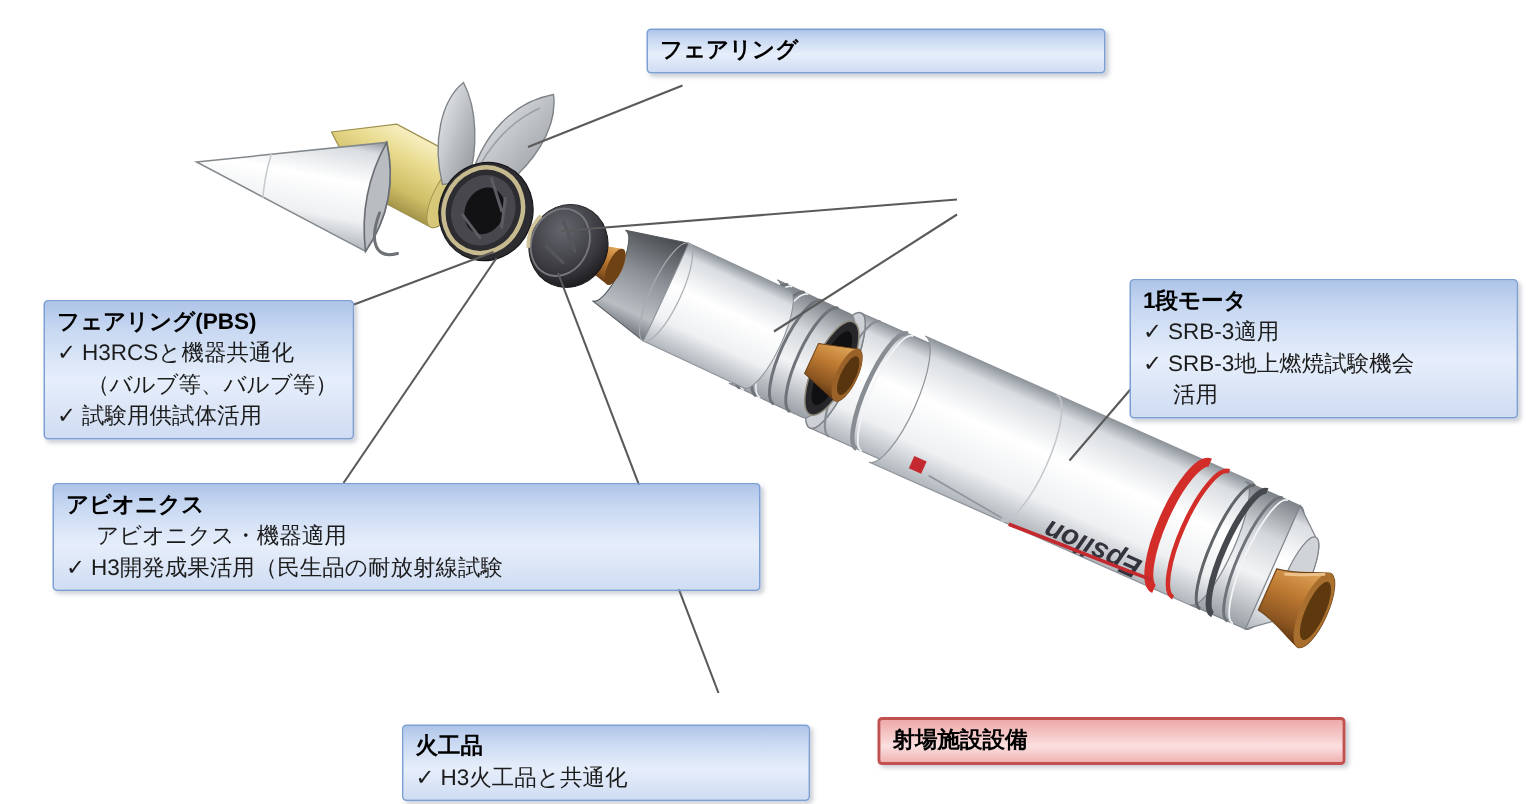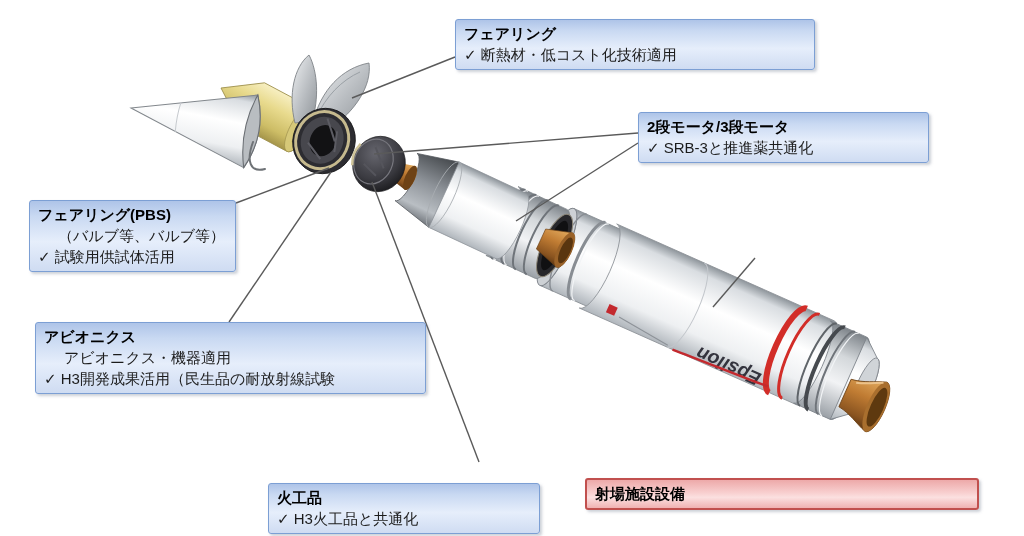--- a/index.html
+++ b/index.html
@@ -169,45 +169,47 @@
       <line x1="455" y1="57" x2="352" y2="98"></line>
       <line x1="638" y1="133" x2="374" y2="154"></line>
       <line x1="638" y1="143" x2="516" y2="221"></line>
       <line x1="755" y1="258" x2="713" y2="307"></line>
       <line x1="236" y1="203" x2="329" y2="168"></line>
       <line x1="229" y1="322" x2="331" y2="172"></line>
       <line x1="479" y1="462" x2="372" y2="182"></line>
     </g>
   </svg>
 
-  <div class="callout blue" style="left:455px;top:19px;width:360px">
+  <div class="callout blue" style="left:431px;top:19px;width:306px">
     <div class="co-title">フェアリング</div>
-    <div class="co-line">✓ 断熱材・低コスト化技術適用</div>
-  </div>
-
-  <div class="callout blue" style="left:638px;top:112px;width:291px">
-    <div class="co-title">2段モータ/3段モータ</div>
-    <div class="co-line">✓ SRB-3と推進薬共通化</div>
-  </div>
-
+  </div>
+
+
+  <div class="callout blue" style="left:753px;top:186px;width:259px">
+    <div class="co-title">1段モータ</div>
+    <div class="co-line">✓ SRB-3適用</div>
+    <div class="co-line">✓ SRB-3地上燃焼試験機会</div>
+    <div class="co-line cont">活用</div>
+  </div>
 
   <div class="callout blue" style="left:29px;top:200px;width:207px">
     <div class="co-title">フェアリング(PBS)</div>
+    <div class="co-line">✓ H3RCSと機器共通化</div>
     <div class="co-line cont">（バルブ等、バルブ等）</div>
     <div class="co-line">✓ 試験用供試体活用</div>
   </div>
 
-  <div class="callout blue" style="left:35px;top:322px;width:391px">
+  <div class="callout blue" style="left:35px;top:322px;width:472px">
     <div class="co-title">アビオニクス</div>
     <div class="co-line cont">アビオニクス・機器適用</div>
     <div class="co-line">✓ H3開発成果活用（民生品の耐放射線試験</div>
   </div>
 
   <div class="callout blue" style="left:268px;top:483px;width:272px">
     <div class="co-title">火工品</div>
     <div class="co-line">✓ H3火工品と共通化</div>
   </div>
 
-  <div class="callout pink" style="left:585px;top:478px;width:394px">
+  <div class="callout pink" style="left:585px;top:478px;width:312px">
     <div class="co-title">射場施設設備</div>
   </div>
 
 </div>
 
 </body></html>

